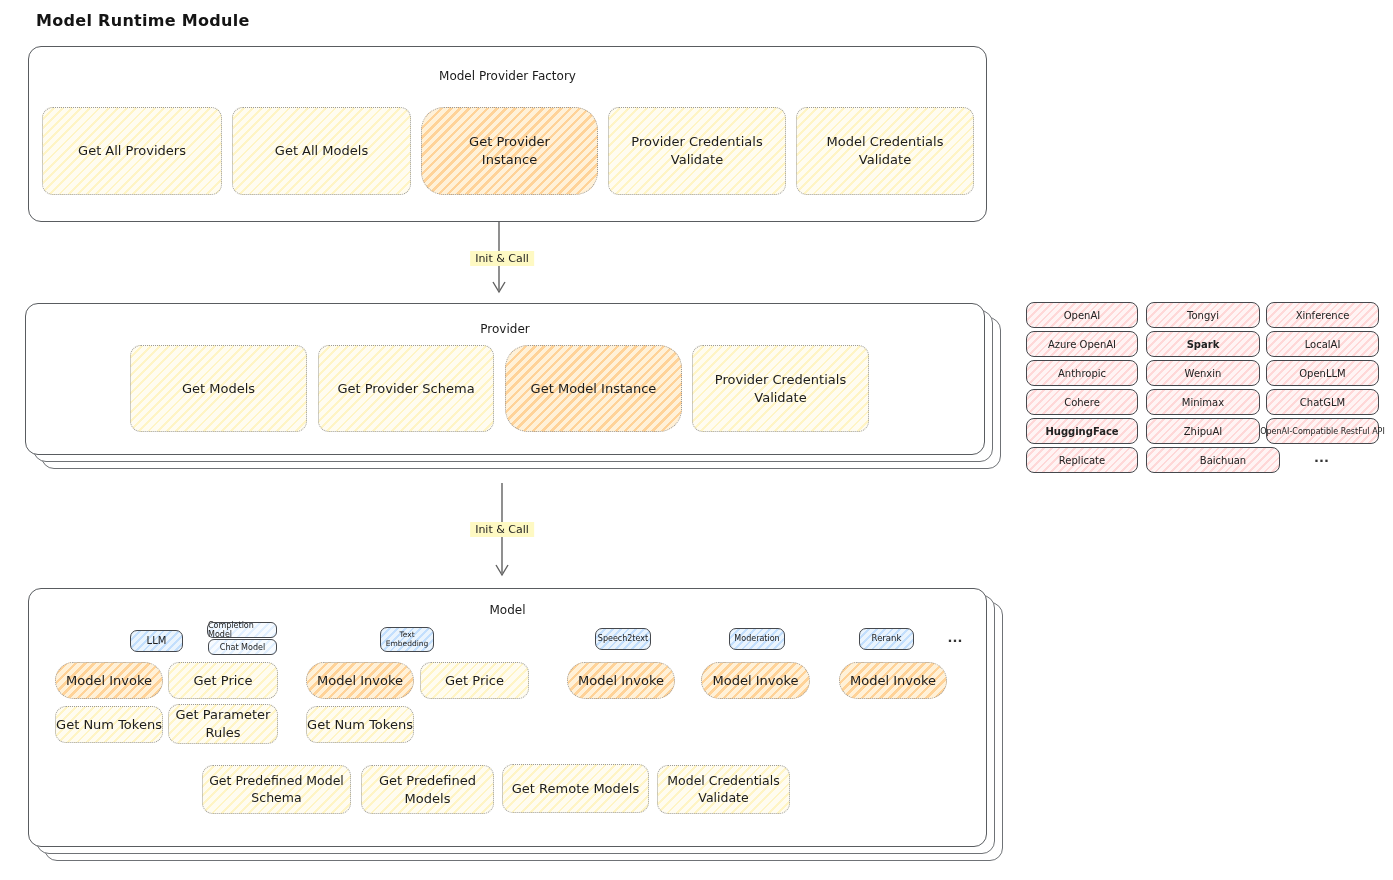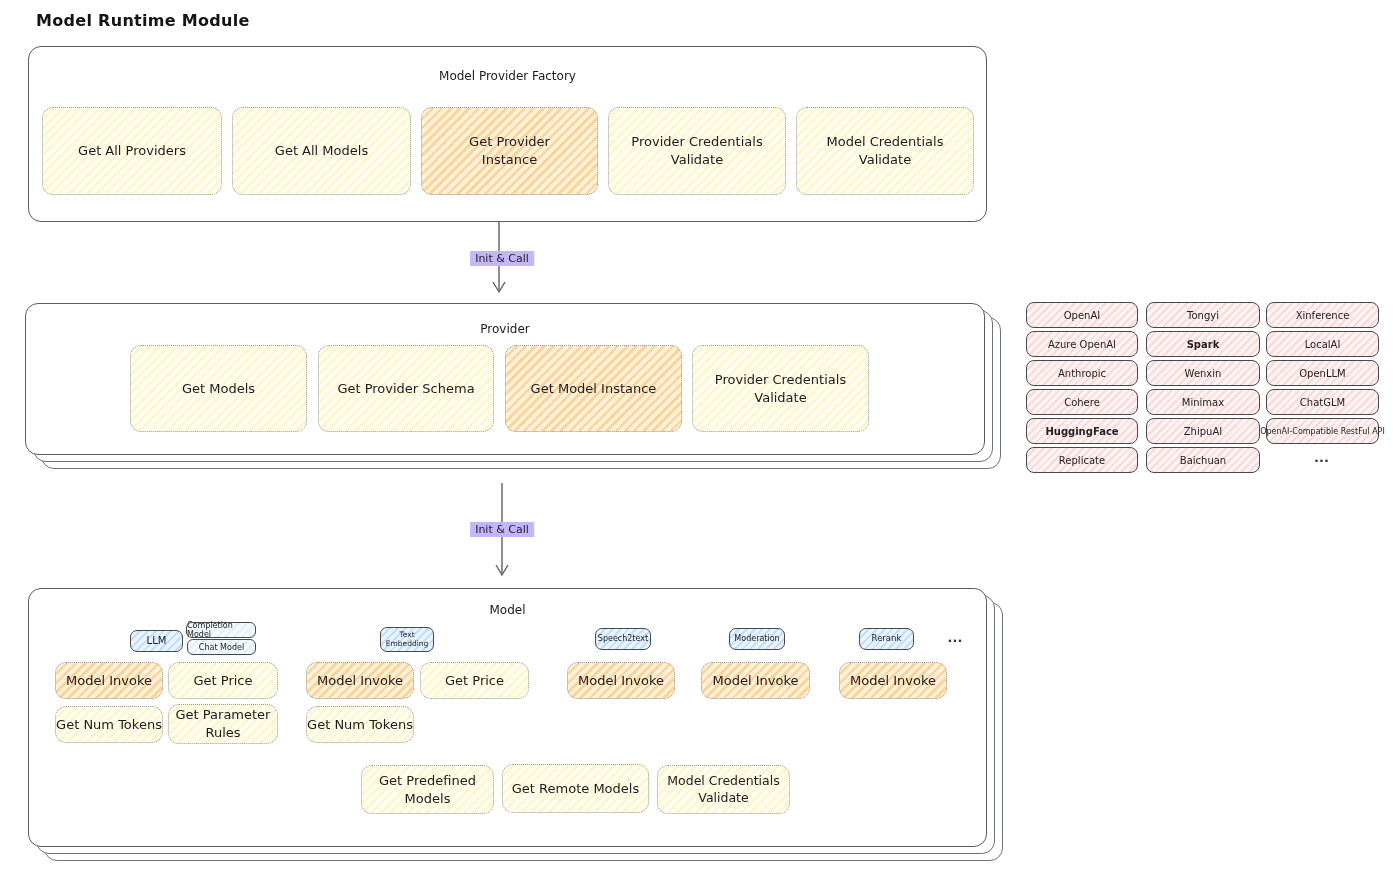--- a/index.html
+++ b/index.html
@@ -25,44 +25,46 @@
     display:flex;align-items:center;justify-content:center;text-align:center;
     white-space:pre-line;font-size:13px;line-height:1.35;color:#1c1c1c;
   }
   .fn.yellow{
     background-color:#fffcf0;
     background-image:repeating-linear-gradient(135deg,rgba(255,236,153,.5) 0 2px,transparent 2px 6.5px);
   }
   .fn.orange{
     background-color:#fff1d8;
     background-image:repeating-linear-gradient(135deg,rgba(255,185,100,.55) 0 2.5px,transparent 2.5px 6.5px);
+    border-radius:23px;
   }
   
   .tag{
     position:absolute;border:1.3px solid #45484d;border-radius:7px;
     display:flex;align-items:center;justify-content:center;text-align:center;
     background-color:#eaf4fd;line-height:1.15;white-space:pre-line;color:#222;
     background-image:repeating-linear-gradient(135deg,rgba(147,197,253,.45) 0 2px,transparent 2px 5.5px);
   }
   .subtag{
     position:absolute;border:1.2px solid #45484d;border-radius:6px;
     display:flex;align-items:center;justify-content:center;
     background-color:#f7fbff;color:#222;
     background-image:repeating-linear-gradient(135deg,rgba(147,197,253,.22) 0 2px,transparent 2px 6px);
+    margin-left:21px;
   }
   
   .chip{
     position:absolute;border:1.3px solid #45484d;border-radius:8px;height:24px;
     display:flex;align-items:center;justify-content:center;text-align:center;
     background-color:#fff4f4;font-size:10px;color:#222;white-space:nowrap;
     background-image:repeating-linear-gradient(135deg,rgba(255,170,170,.38) 0 2px,transparent 2px 5.5px);
   }
   .ellipsis{position:absolute;font-size:13px;font-weight:600;color:#333;text-align:center;}
   .arrow-label{
-    position:absolute;transform:translateX(-50%);background:#c4b5fd;
+    position:absolute;transform:translateX(-50%);background:#fef9c3;
     padding:1px 5px;font-size:11px;color:#1d1d1d;white-space:nowrap;
   }
   svg.arrow{position:absolute;overflow:visible;}
 </style>
 </head>
 <body>
 
 <div class="canvas">
 
   <div class="abs page-title" style="left:36px;top:11px;">Model Runtime Module</div>
@@ -101,21 +103,21 @@
   <div class="chip" style="left:1026px;top:360px;width:110px;">Anthropic</div>
   <div class="chip" style="left:1026px;top:389px;width:110px;">Cohere</div>
   <div class="chip" style="left:1026px;top:418px;width:110px;font-weight:bold;">HuggingFace</div>
   <div class="chip" style="left:1026px;top:447px;width:110px;">Replicate</div>
 
   <div class="chip" style="left:1146px;top:302px;width:112px;">Tongyi</div>
   <div class="chip" style="left:1146px;top:331px;width:112px;font-weight:bold;">Spark</div>
   <div class="chip" style="left:1146px;top:360px;width:112px;">Wenxin</div>
   <div class="chip" style="left:1146px;top:389px;width:112px;">Minimax</div>
   <div class="chip" style="left:1146px;top:418px;width:112px;">ZhipuAI</div>
-  <div class="chip" style="left:1146px;top:447px;width:112px;">Baichuan</div>
+  <div class="chip" style="left:1146px;top:447px;width:112px;padding-left:20px;">Baichuan</div>
 
   <div class="chip" style="left:1266px;top:302px;width:111px;">Xinference</div>
   <div class="chip" style="left:1266px;top:331px;width:111px;">LocalAI</div>
   <div class="chip" style="left:1266px;top:360px;width:111px;">OpenLLM</div>
   <div class="chip" style="left:1266px;top:389px;width:111px;">ChatGLM</div>
   <div class="chip" style="left:1266px;top:418px;width:111px;font-size:8px;">OpenAI-Compatible RestFul API</div>
   <div class="ellipsis" style="left:1266px;top:450px;width:111px;">...</div>
 
   <svg class="arrow" style="left:491px;top:483px;" width="22" height="94">
     <line x1="11" y1="0" x2="11" y2="90" stroke="#606060" stroke-width="1.4"></line>
@@ -146,19 +148,21 @@
 Rules</div>
 
   <div class="fn orange" style="left:306px;top:662px;width:106px;height:35px;">Model Invoke</div>
   <div class="fn yellow" style="left:420px;top:662px;width:107px;height:35px;">Get Price</div>
   <div class="fn yellow" style="left:306px;top:706px;width:106px;height:35px;">Get Num Tokens</div>
 
   <div class="fn orange" style="left:567px;top:662px;width:106px;height:35px;">Model Invoke</div>
   <div class="fn orange" style="left:701px;top:662px;width:107px;height:35px;">Model Invoke</div>
   <div class="fn orange" style="left:839px;top:662px;width:106px;height:35px;">Model Invoke</div>
 
+  <div class="fn yellow" style="left:202px;top:765px;width:147px;height:47px;font-size:12.5px;">Get Predefined Model
+Schema</div>
   <div class="fn yellow" style="left:361px;top:765px;width:131px;height:47px;">Get Predefined
 Models</div>
   <div class="fn yellow" style="left:502px;top:764px;width:145px;height:47px;">Get Remote Models</div>
   <div class="fn yellow" style="left:657px;top:765px;width:131px;height:47px;font-size:12.5px;">Model Credentials
 Validate</div>
 
 </div>
 
 </body></html>

